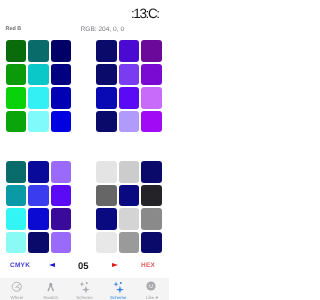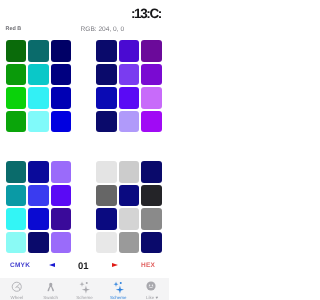--- a/index.html
+++ b/index.html
@@ -8,21 +8,21 @@
     font-family:"Liberation Sans", sans-serif;
     background:#ffffff;
     -webkit-font-smoothing:antialiased;
     -moz-osx-font-smoothing:grayscale;
     text-rendering:geometricPrecision;
   }
   .app { position:relative; width:169px; height:300px; background:#fff; }
 
   
   .statusbar { position:absolute; left:0; top:0; width:169px; height:17px; }
-  .status-time { position:absolute; left:131px; top:5.5px; font-size:13.5px; font-weight:700; color:#171719; letter-spacing:-1.4px; }
+  .status-time { position:absolute; left:131px; top:5.5px; font-size:13.5px; font-weight:400; color:#171719; letter-spacing:-1.4px; }
 
   
   .title { position:absolute; left:5px; top:6px; font-size:13.5px; font-weight:400; color:#201f23; letter-spacing:0px; }
   .sub-left { position:absolute; left:5.5px; top:26px; font-size:5.4px; font-weight:600; color:#6e6e73; }
   .sub-right { position:absolute; left:80.5px; top:26px; font-size:6.6px; font-weight:500; color:#7a7a80; }
 
   
   .grid { position:absolute; display:grid; grid-template-columns:repeat(3,1fr); grid-template-rows:repeat(4,1fr); gap:2px; }
   .sw { border-radius:3px; }
 
@@ -110,21 +110,21 @@
       <div class="sw" style="background: rgb(10, 10, 128);"></div>
       <div class="sw" style="background: rgb(212, 212, 212);"></div>
       <div class="sw" style="background: rgb(138, 138, 138);"></div>
       <div class="sw" style="background: rgb(232, 232, 232);"></div>
       <div class="sw" style="background: rgb(154, 154, 154);"></div>
       <div class="sw" style="background: rgb(10, 10, 107);"></div>
     </div>
 
   <div class="ctl">
     <span class="cmyk">CMYK</span>
-    <span class="num">01</span>
+    <span class="num">05</span>
     <span class="hex">HEX</span>
   </div>
   <div class="tri-l"></div>
   <div class="tri-r"></div>
 
   <div class="tabbar" id="tabbar">
       <div class="tab">
         <span class="ic"><svg viewBox="0 0 48 48" width="11.5" height="11.5">
             <circle cx="24" cy="24" r="19" fill="none" stroke="#a8a8ad" stroke-width="3.4"></circle>
             <path d="M37 11 L19.5 28.5" stroke="#a8a8ad" stroke-width="3.4" stroke-linecap="round" fill="none"></path>

